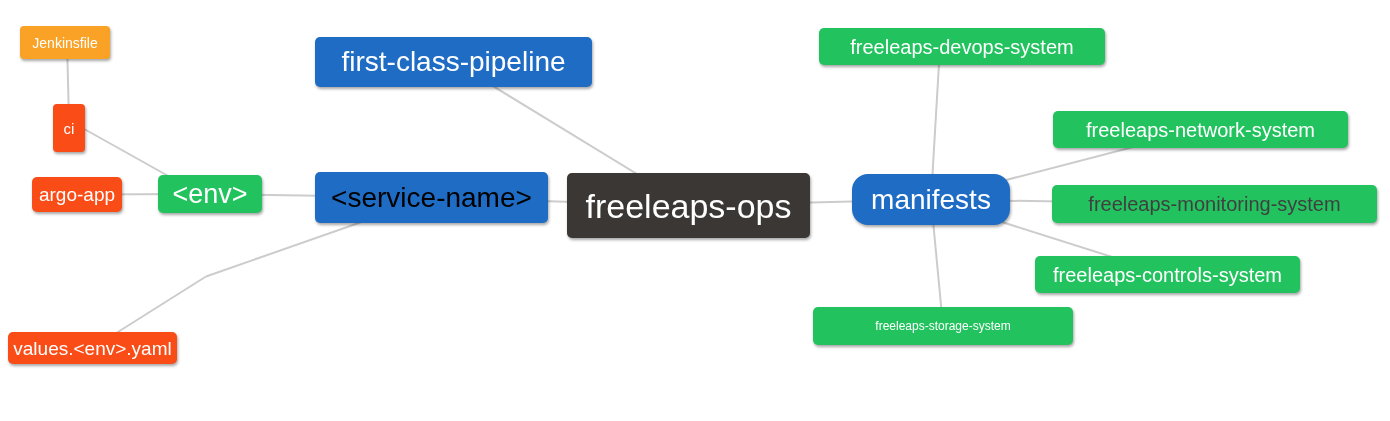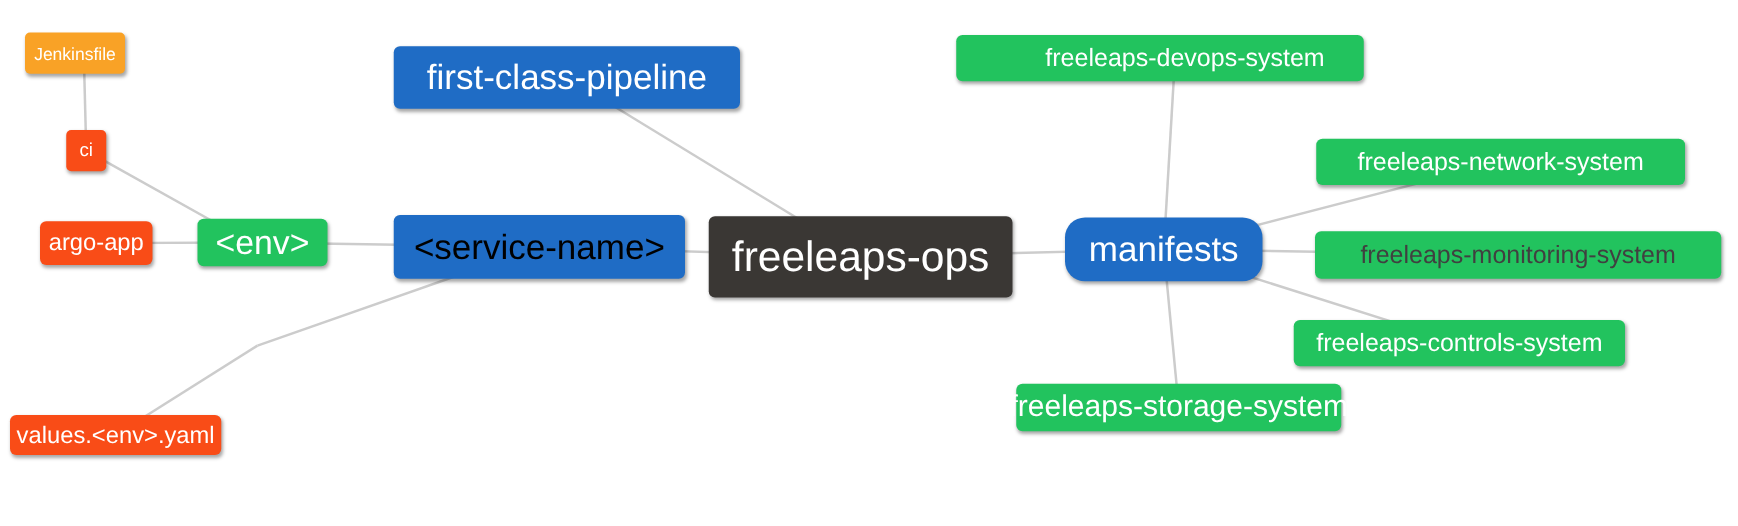--- a/index.html
+++ b/index.html
@@ -4,35 +4,35 @@
 <style>
   html,body{margin:0;padding:0;background:#ffffff;}
   body{width:1390px;height:421px;position:relative;overflow:hidden;
        font-family:"Liberation Sans",sans-serif;}
   #mindmap{position:absolute;left:0;top:0;width:1390px;height:421px;}
   #edges-svg{position:absolute;left:0;top:0;}
   .node{position:absolute;display:flex;align-items:center;justify-content:center;
         color:#ffffff;border-radius:5px;white-space:nowrap;cursor:pointer;
         box-shadow:1px 2px 3px rgba(0,0,0,.35);line-height:1;}
   
-  #n-jenkinsfile{left:20px;top:26px;width:80px;height:33px;font-size:14px;border-radius:4px;}
-  #n-ci{left:53px;top:104px;width:32px;height:33px;font-size:15px;border-radius:4px;}
+  #n-jenkinsfile{left:20px;top:26px;width:90px;height:33px;font-size:14px;border-radius:4px;}
+  #n-ci{left:53px;top:104px;width:32px;height:48px;font-size:15px;border-radius:4px;}
   #n-argo-app{left:32px;top:177px;width:90px;height:35px;font-size:19px;}
   #n-env{left:158px;top:175px;width:104px;height:38px;font-size:27px;}
   #n-helm-pkg{left:147px;top:257px;width:118px;height:39px;font-size:21px;}
   #n-values{left:8px;top:332px;width:169px;height:32px;font-size:19px;}
   #n-pipeline{left:315px;top:37px;width:277px;height:50px;font-size:28px;}
   #n-service{left:315px;top:172px;width:233px;height:51px;font-size:28px;}
   #n-ops{left:567px;top:173px;width:243px;height:65px;font-size:34px;}
   #n-manifests{left:852px;top:174px;width:158px;height:51px;font-size:28px;}
-  #n-devops{left:765px;top:28px;width:286px;height:37px;font-size:20px;padding-left:40px;}
+  #n-devops{left:819px;top:28px;width:286px;height:37px;font-size:20px;}
   #n-network{left:1053px;top:111px;width:295px;height:37px;font-size:20px;}
   #n-monitoring{left:1052px;top:185px;width:325px;height:38px;font-size:20px;}
   #n-controls{left:1035px;top:256px;width:265px;height:37px;font-size:20px;}
-  #n-storage{left:813px;top:307px;width:260px;height:38px;font-size:24px;}
+  #n-storage{left:813px;top:307px;width:260px;height:38px;font-size:12px;}
 </style>
 </head>
 <body>
 
 <div id="mindmap">
 
   <svg id="edges-svg" width="1390" height="421" viewBox="0 0 1390 421">
       <line x1="67" y1="42.5" x2="69" y2="120.5" stroke="#cccccc" stroke-width="2"></line>
       <line x1="69" y1="120.5" x2="200.5" y2="194" stroke="#cccccc" stroke-width="2"></line>
       <line x1="77" y1="194.5" x2="200.5" y2="194" stroke="#cccccc" stroke-width="2"></line>

